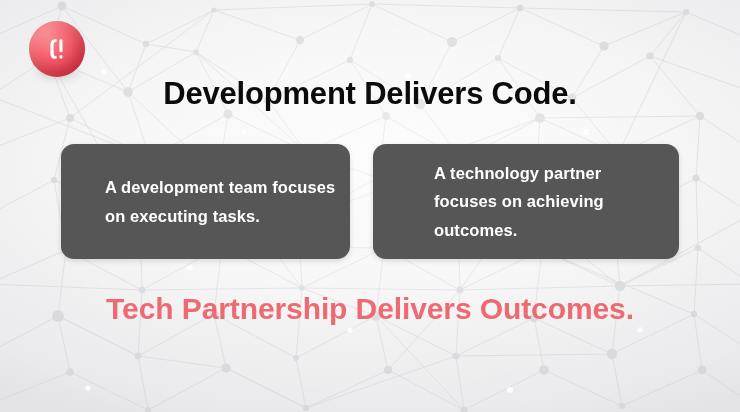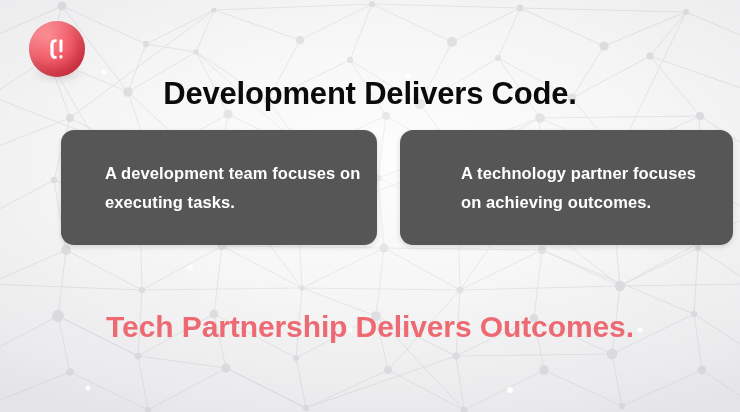--- a/index.html
+++ b/index.html
@@ -79,22 +79,22 @@
     letter-spacing: -0.2px;
     color: #0b0b0c;
     white-space: nowrap;
     margin-top: 28px;
   }
 
   
   .cards {
     position: absolute;
     left: 61px;
-    top: 130px;
-    width: 672px;
+    top: 144px;
+    width: 618px;
     height: 115px;
     display: flex;
     gap: 23px;
     border-radius: 6px;
   }
   .card {
     flex: 1 1 0;
     background: #565656;
     border-radius: 13px;
     box-shadow: 0 2px 5px rgba(60,60,65,0.17);
@@ -111,21 +111,21 @@
     font-size: 16.5px;
     font-weight: bold;
     line-height: 1.72;
     letter-spacing: 0.1px;
   }
 
   
   .footer-line {
     position: absolute;
     left: 0;
-    top: 310px;
+    top: 292px;
     width: 740px;
     text-align: center;
     font-size: 30px;
     font-weight: bold;
     letter-spacing: -0.1px;
     color: #ee6a73;
     white-space: nowrap;
   }
 </style>
 </head>

